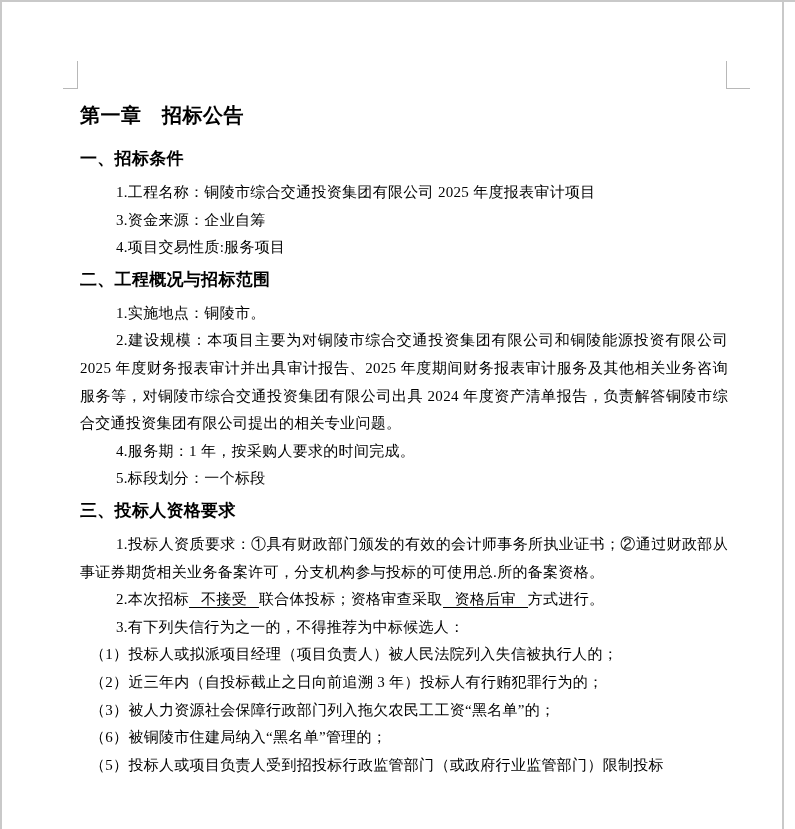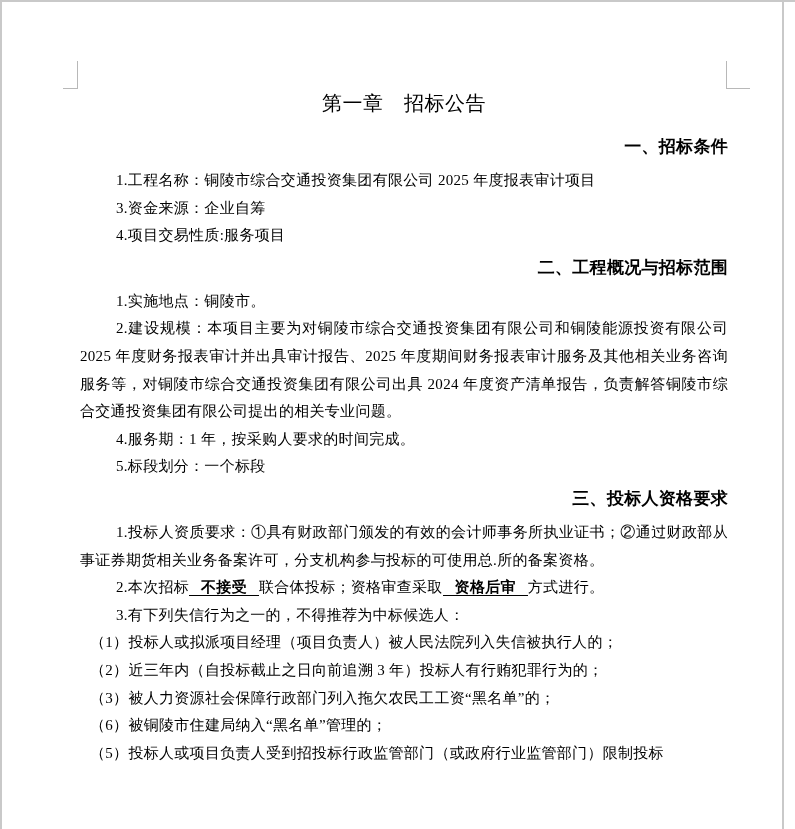--- a/index.html
+++ b/index.html
@@ -27,48 +27,46 @@
   .mark-r-h { left:726px; top:88px; width:24px; height:1px;  }
 
   .content {
     position: absolute;
     left: 80px;
     top: 86px;
     width: 648px;
   }
   .doc-title {
     font-size: 20px;
-    font-weight: normal;
-    text-align: center;
+    font-weight: bold;
     line-height: 26px;
-    margin: 4px 0 17px 0;
+    margin: 16px 0 17px 0;
     letter-spacing: 0.5px;
   }
   .sec-heading {
     font-size: 17px;
     font-weight: bold;
     line-height: 28px;
     margin: 4px 0 6px 0;
     letter-spacing: 0.3px;
-    text-align: right;
   }
   .sec-heading.first { margin-top: 0; }
   .para {
     font-size: 15px;
     line-height: 27.6px;
     letter-spacing: 0.3px;
     margin: 0;
     text-indent: 36px;
     text-align: justify;
   }
   .para-paren {
     text-indent: 10px;
   }
   .ul {
-    font-weight: bold;
+    font-weight: normal;
     border-bottom: 1px solid #000;
     padding: 0 12px;
     margin-top: 27px;
   }
 </style>
 </head>
 <body>
 
 <div class="edge-top"></div>
 <div class="edge-left"></div>

